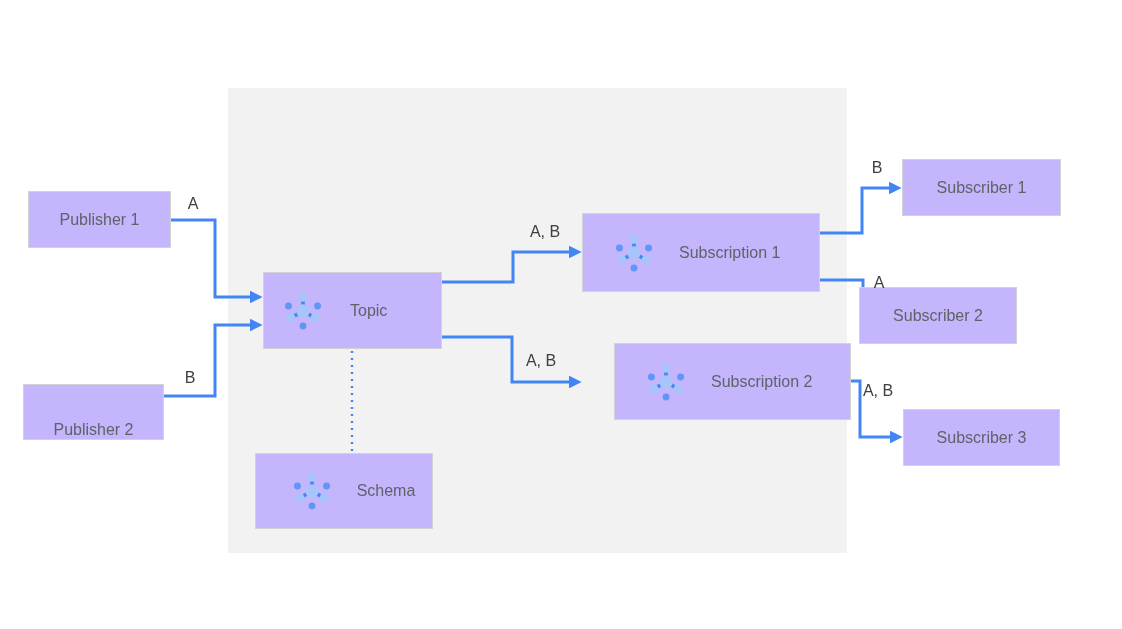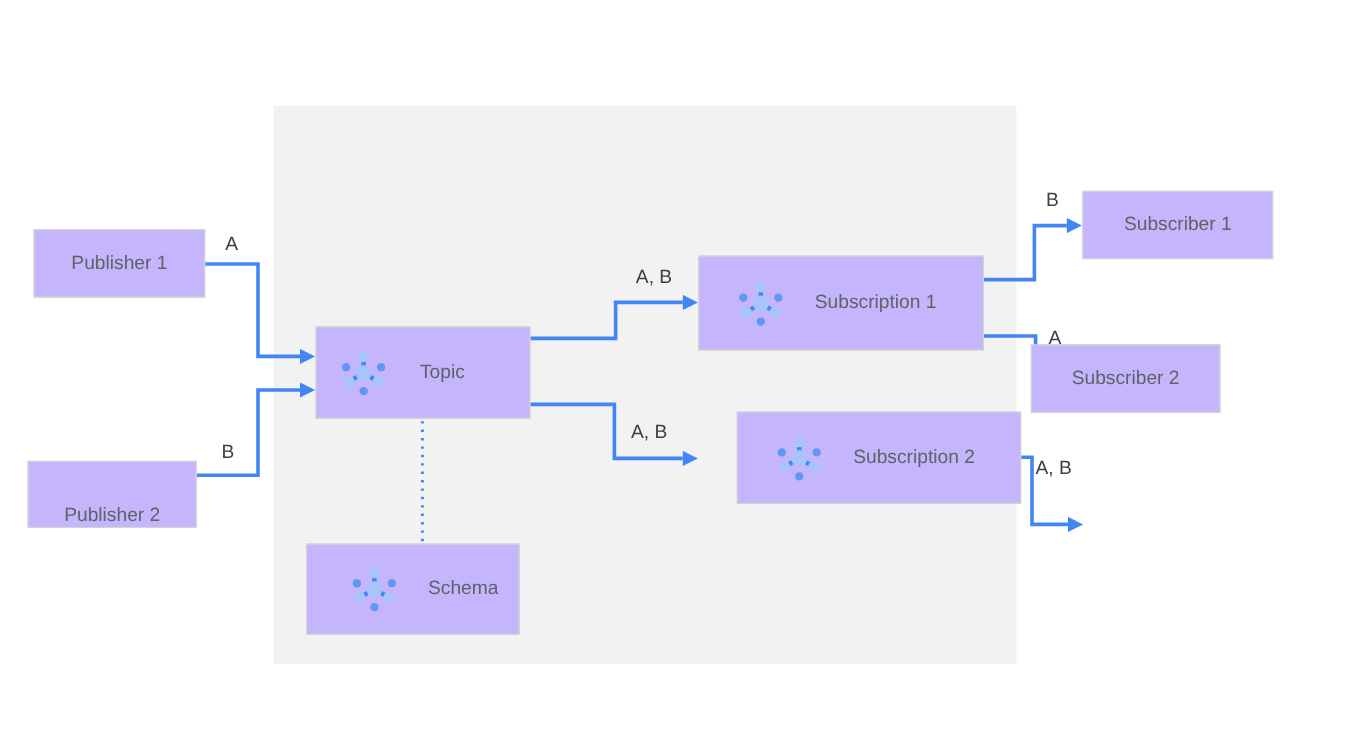--- a/index.html
+++ b/index.html
@@ -115,20 +115,23 @@
   </div>
 
   <div class="node" style="left:902px;top:159px;width:159px;height:57px;">
     <span class="nlabel">Subscriber 1</span>
   </div>
 
   <div class="node" style="left:859px;top:287px;width:158px;height:57px;">
     <span class="nlabel">Subscriber 2</span>
   </div>
 
+  <div class="node" style="left:903px;top:409px;width:157px;height:57px;">
+    <span class="nlabel">Subscriber 3</span>
+  </div>
 
   <div class="edge-label" style="left:193px;top:204px;">A</div>
   <div class="edge-label" style="left:190px;top:378px;">B</div>
   <div class="edge-label" style="left:545px;top:232px;">A, B</div>
   <div class="edge-label" style="left:541px;top:361px;">A, B</div>
   <div class="edge-label" style="left:877px;top:168px;">B</div>
   <div class="edge-label" style="left:879px;top:283px;">A</div>
   <div class="edge-label" style="left:878px;top:391px;">A, B</div>
 
 </div>

